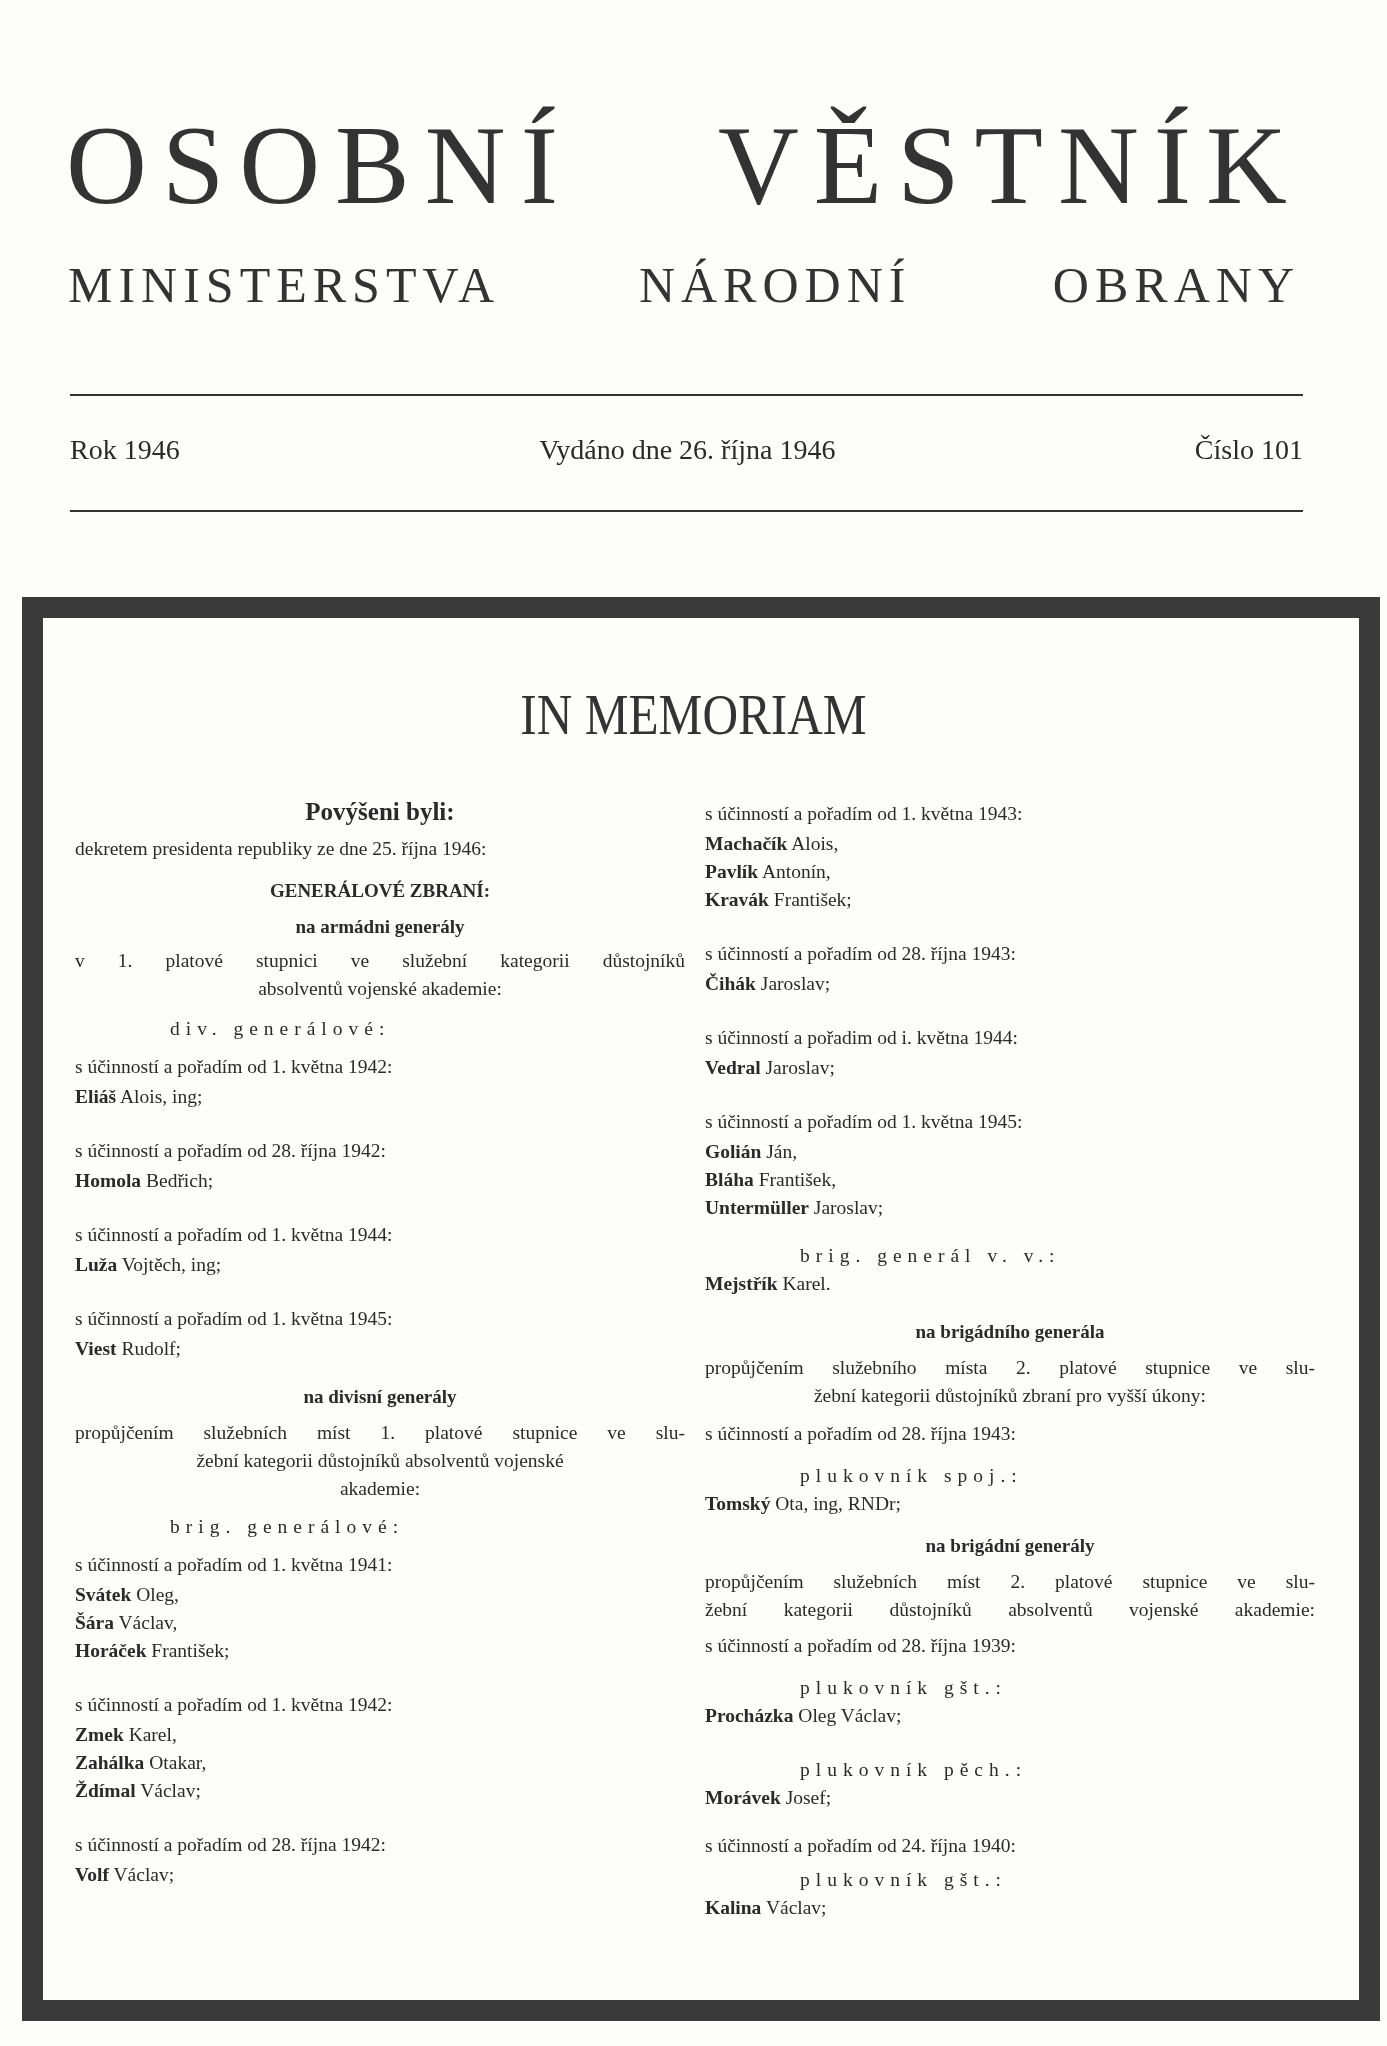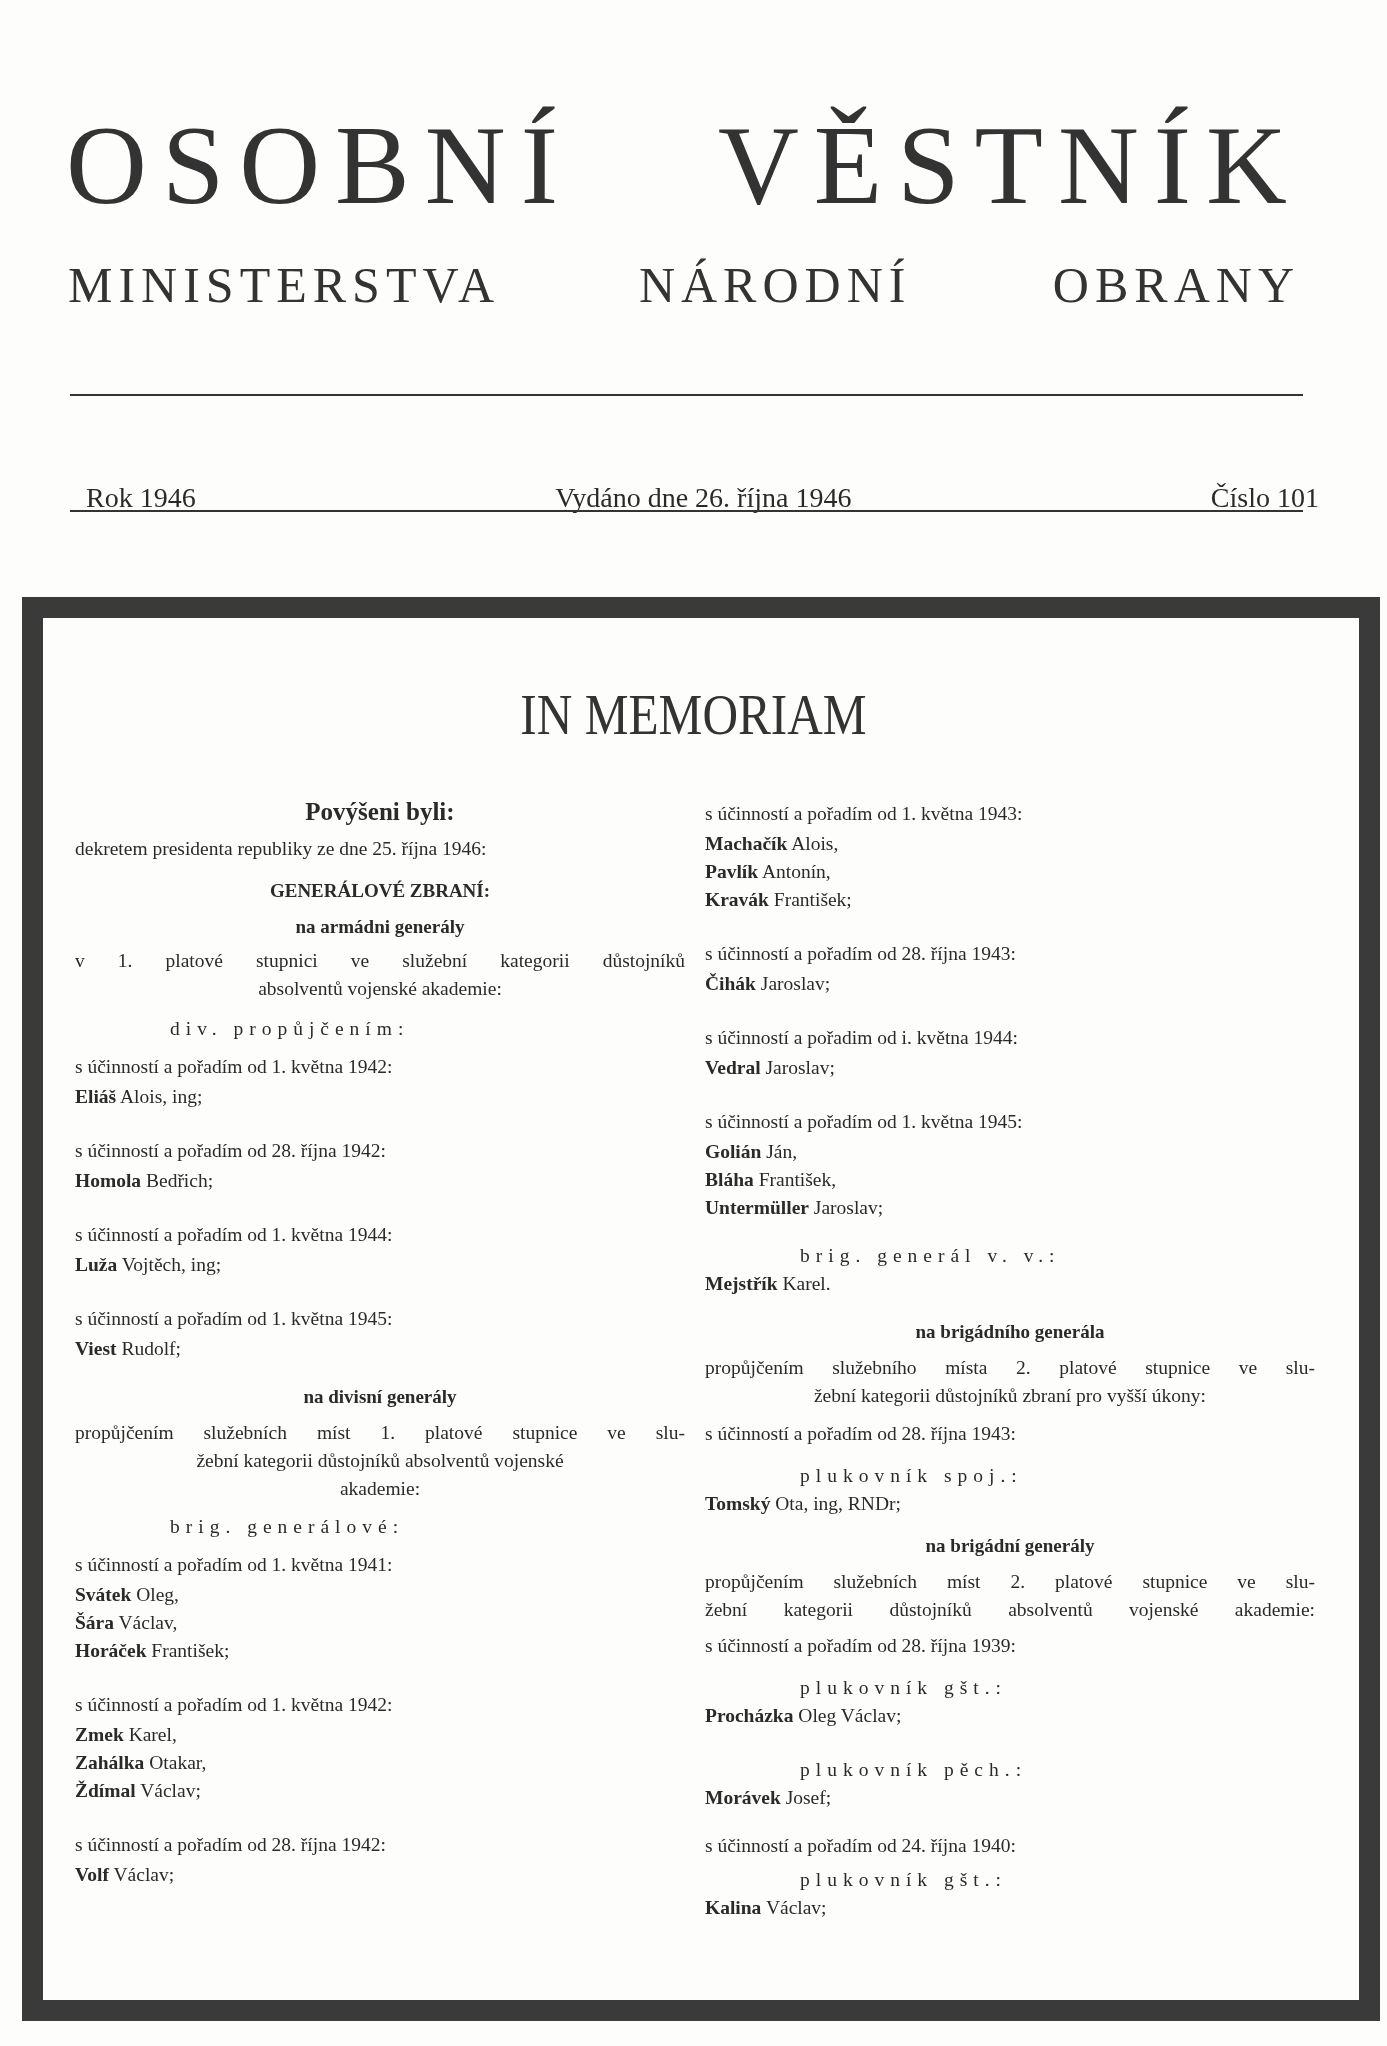--- a/index.html
+++ b/index.html
@@ -25,23 +25,23 @@
   .mast-sub {
     left: 68px; width: 1232px; top: 255px;
     font-size: 50px; line-height: 60px;
     letter-spacing: 6px;
     text-align: justify; text-align-last: justify;
     color: #333;
     white-space: nowrap;
   }
   .rule { left: 70px; width: 1233px; height: 2px; background: #333; }
   .meta-row {
-    left: 86px; width: 1233px; top: 432px;
+    left: 70px; width: 1233px; top: 432px;
     display: flex; justify-content: space-between;
-    font-size: 28px; line-height: 36px; color: #2a2a2a; margin-top: 48px;
+    font-size: 28px; line-height: 36px; color: #2a2a2a;
   }
 
   
   .box {
     left: 22px; top: 597px; width: 1316px; height: 1382px;
     border: 21px solid #3a3a3a;
     box-sizing: content-box;
   }
   .box-title {
     left: 0; width: 1387px; top: 680px;
@@ -84,21 +84,21 @@
 
 <div class="abs col col-left entry">
   <div class="heading-big">Povýšeni byli:</div>
   <div class="center">dekretem presidenta republiky ze dne 25. října 1946:</div>
   <div class="heading" style="margin-top:14px">GENERÁLOVÉ ZBRANÍ:</div>
   <div class="heading" style="margin-top:8px">na armádni generály</div>
   <div class="para" style="margin-top:6px">
     <span class="cont" style="text-align:justify;text-align-last:justify">v 1. platové stupnici ve služební kategorii důstojníků</span>
     <span class="cont">absolventů vojenské akademie:</span>
   </div>
-  <div class="spaced" style="margin-top:12px">div. propůjčením:</div>
+  <div class="spaced" style="margin-top:12px">div. generálové:</div>
   <div id="left-g1">
       <div class="date-line" style="margin-top: 10px;">s účinností a pořadím od 1. května 1942:</div>
       <div class="names">
         <div class="name"><span class="surname">Eliáš</span> <span>Alois, ing;</span></div>
       </div>
       <div class="date-line" style="margin-top: 26px;">s účinností a pořadím od 28. října 1942:</div>
       <div class="names">
         <div class="name"><span class="surname">Homola</span> <span>Bedřich;</span></div>
       </div>
       <div class="date-line" style="margin-top: 26px;">s účinností a pořadím od 1. května 1944:</div>

